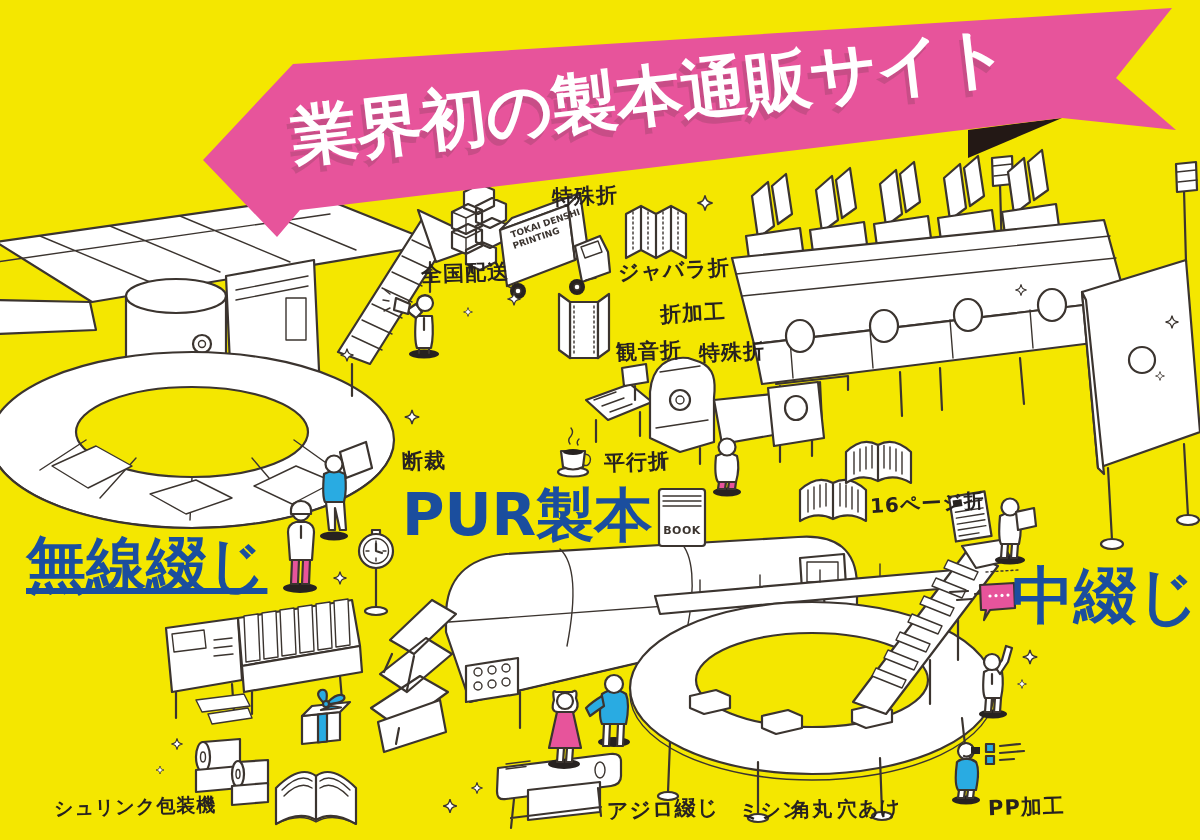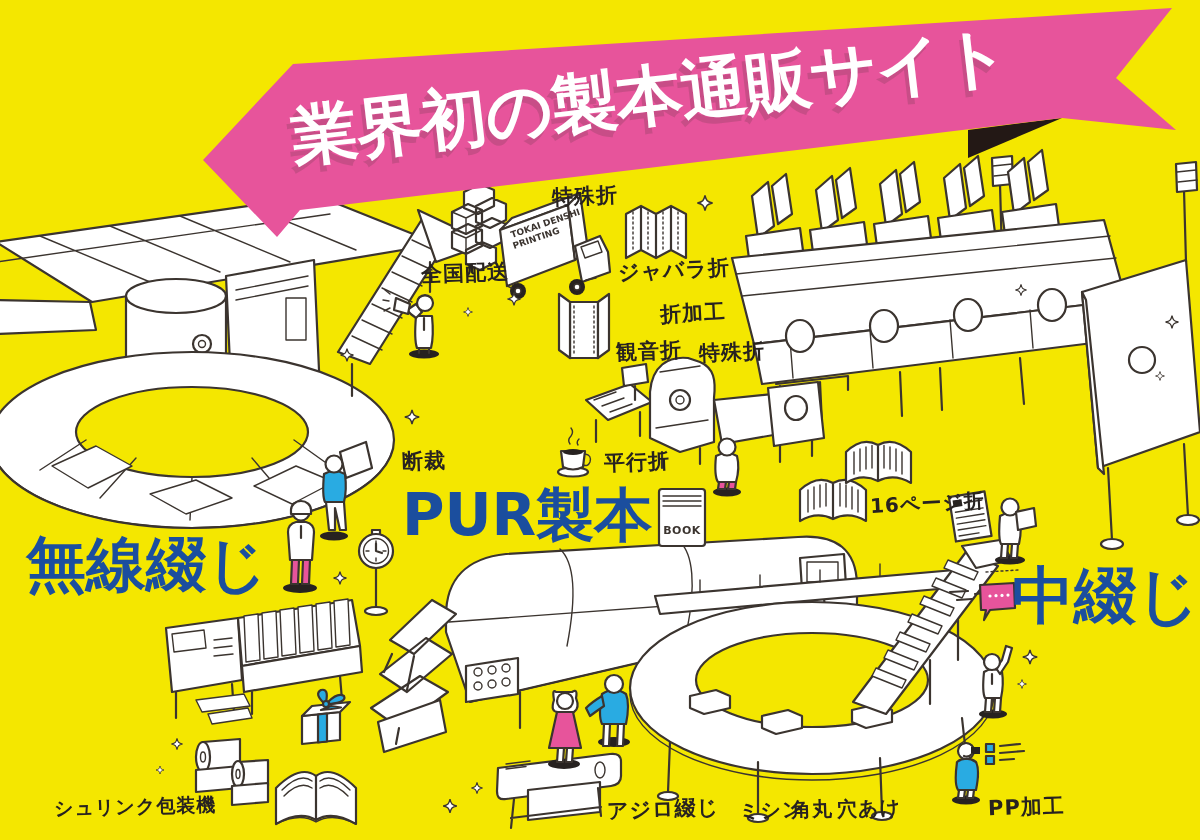--- a/index.html
+++ b/index.html
@@ -396,21 +396,21 @@
   </g>
 
   <g>
     <path d="M968,130 L1062,118 L968,158 Z" fill="#231815"></path>
     <path d="M203,160 L293,64 L1172,8 L1116,78 L1176,130 L1062,118 L300,210 L277,237 Z" fill="#E7549B"></path>
   </g>
 </svg>
 
 <div id="banner-text">業界初の製本通販サイト</div>
 
-<div class="headline" style="left:26px;top:534px;font-size:60px;">無線綴じ</div>
+<div class="headline" style="left:26px;top:534px;font-size:60px;text-decoration:underline;">無線綴じ</div>
 <div class="headline" style="left:402px;top:486px;font-size:58px;text-align:center;">PUR製本</div>
 <div class="headline" style="left:1012px;top:570px;font-size:62px;font-family:Liberation Mono, monospace;">中綴じ</div>
 
 <div class="lbl" style="left:552px;top:186px;transform:rotate(-2deg);">特殊折</div>
 <div class="lbl" style="left:421px;top:263px;transform:rotate(-2deg);">全国配送</div>
 <div class="lbl" style="left:618px;top:260px;transform:rotate(-3deg);">ジャバラ折</div>
 <div class="lbl" style="left:660px;top:303px;transform:rotate(-3deg);">折加工</div>
 <div class="lbl" style="left:616px;top:341px;transform:rotate(-2deg);">観音折</div>
 <div class="lbl" style="left:699px;top:342px;transform:rotate(-2deg);">特殊折</div>
 <div class="lbl" style="left:402px;top:451px;transform:rotate(-2deg);">断裁</div>

